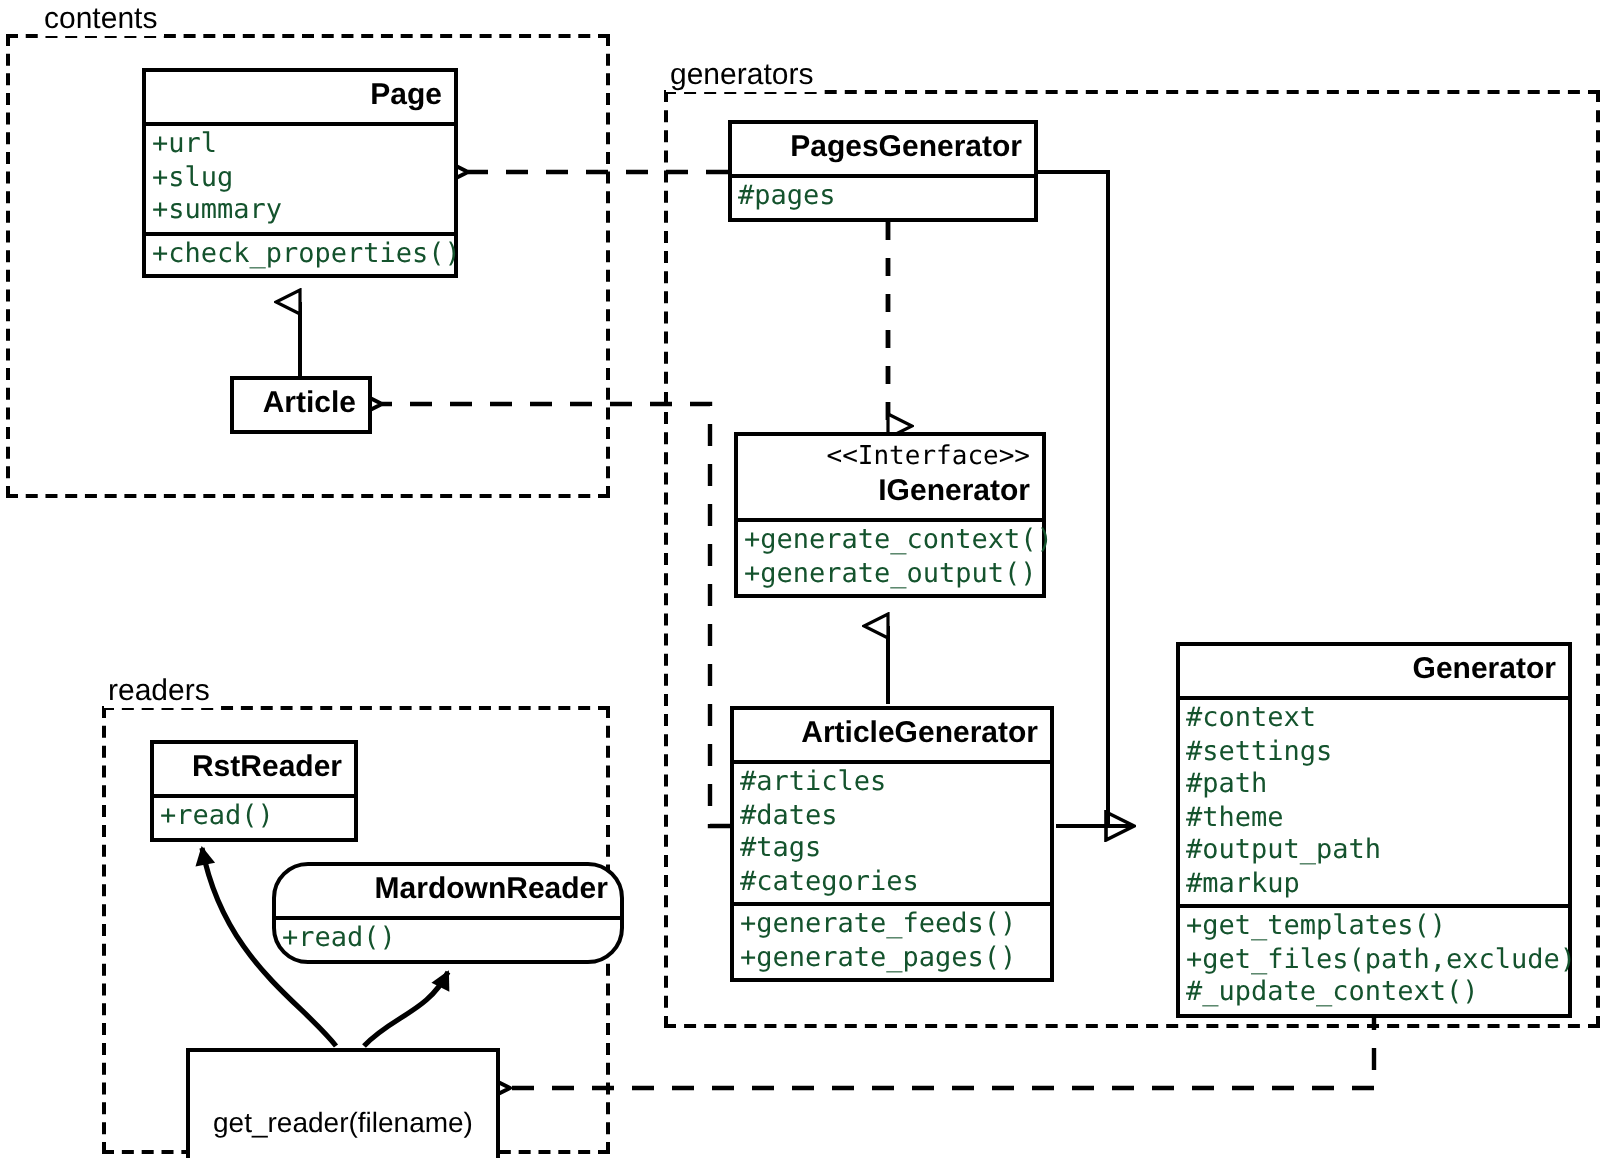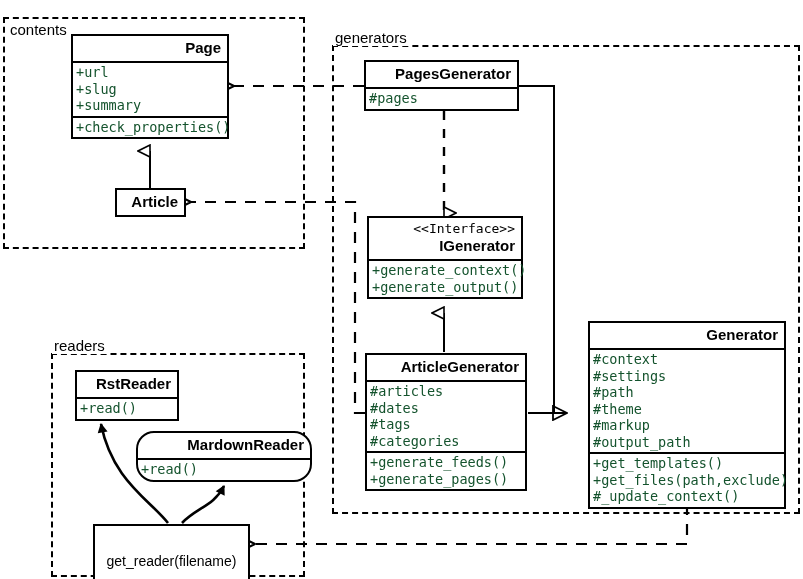--- a/index.html
+++ b/index.html
@@ -90,21 +90,21 @@
     color: #000;
     white-space: nowrap;
   }
 </style>
 </head>
 <body>
 
 <div id="canvas">
 
   <div class="pkg" style="left:3px; top:17px; width:302px; height:232px;"></div>
-  <div class="pkg-label" style="left:8px; top:2px;margin-top:20px;">contents</div>
+  <div class="pkg-label" style="left:20px; top:2px;">contents</div>
 
   <div class="pkg" style="left:332px; top:45px; width:468px; height:469px;"></div>
   <div class="pkg-label" style="left:333px; top:30px;">generators</div>
 
   <div class="pkg" style="left:51px; top:353px; width:254px; height:224px;"></div>
   <div class="pkg-label" style="left:52px; top:338px;">readers</div>
 
   <svg class="layer" viewBox="0 0 803 579">
     <defs>
       <marker id="hollow-tri-up" markerWidth="14" markerHeight="14" refX="7" refY="13" orient="auto" markerUnits="userSpaceOnUse">
@@ -190,22 +190,22 @@
     </div>
   </div>
 
   <div class="uml" style="left:588px; top:321px; width:198px;">
     <div class="hdr">Generator</div>
     <div class="sep compartment">
       <div class="row">#context</div>
       <div class="row">#settings</div>
       <div class="row">#path</div>
       <div class="row">#theme</div>
+      <div class="row">#output_path</div>
       <div class="row">#markup</div>
-      <div class="row">#output_path</div>
     </div>
     <div class="sep compartment">
       <div class="row">+get_templates()</div>
       <div class="row">+get_files(path,exclude)</div>
       <div class="row">#_update_context()</div>
     </div>
   </div>
 
   <div class="uml" style="left:75px; top:370px; width:104px;">
     <div class="hdr">RstReader</div>

